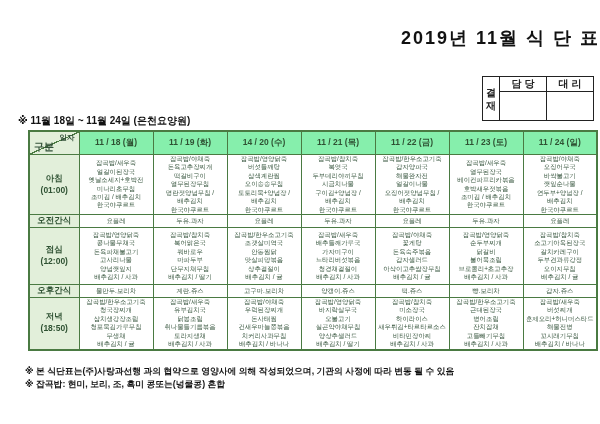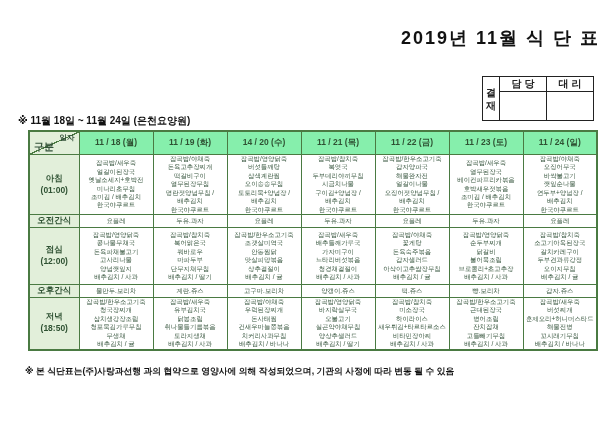--- a/index.html
+++ b/index.html
@@ -342,13 +342,14 @@
           <div class="menu-line">해물전병</div>
           <div class="menu-line">꼬시래기무침</div>
           <div class="menu-line">배추김치 / 바나나</div>
         </td>
       </tr>
     </tbody>
 </table>
 
 <div class="footnotes">
   <div>※  본 식단표는(주)사랑과선행 과의 협약으로 영양사에 의해 작성되었으며, 기관의 사정에 따라 변동 될 수 있음</div>
+  <div>※  잡곡밥: 현미, 보리, 조, 흑미 콩또는(넝쿨콩) 혼합</div>
 </div>
 
 </body></html>

